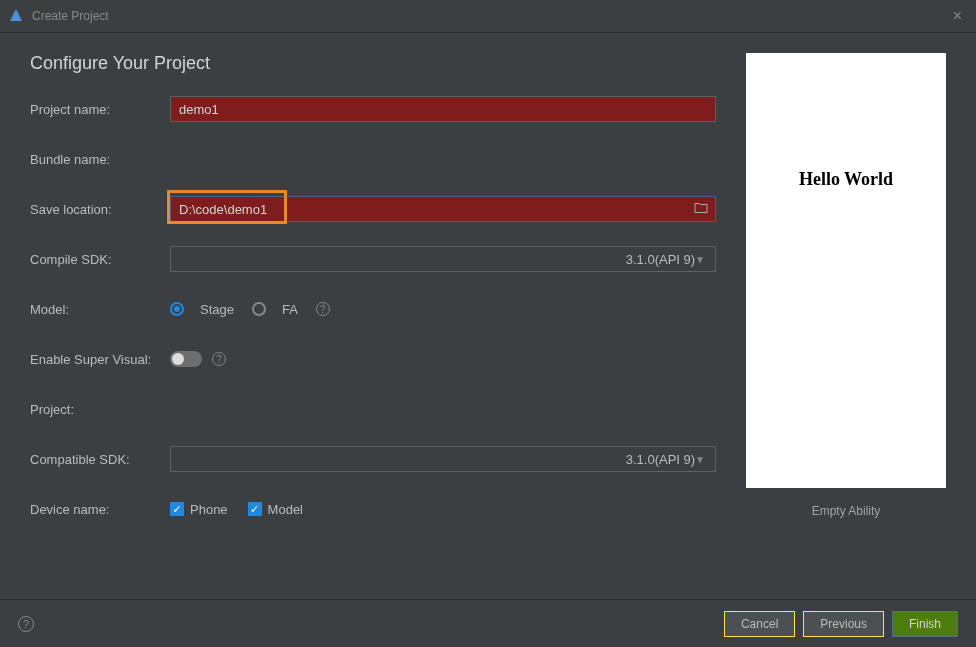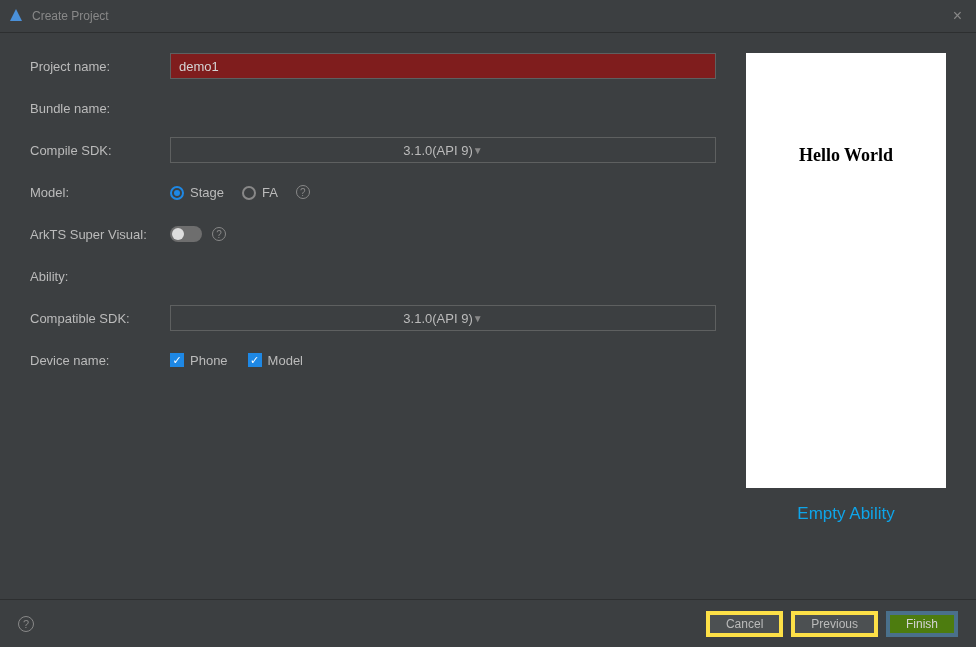--- a/index.html
+++ b/index.html
@@ -41,21 +41,21 @@
     .right-pane { width: 200px; }
     h1 {
       font-size: 18px;
       font-weight: 400;
       color: #d4d4d4;
       margin-bottom: 22px;
     }
     .form-row {
       display: flex;
       align-items: center;
-      margin-bottom: 16px;
+      margin-bottom: 24px;
       min-height: 26px;
     }
     .form-label {
       width: 140px;
       color: #bbbbbb;
       font-size: 13px;
     }
     .form-control {
       flex: 1;
       position: relative;
@@ -86,29 +86,29 @@
     }
     .select {
       width: 100%;
       height: 26px;
       background: #3c3f41;
       border: 1px solid #5e6060;
       color: #bbbbbb;
       padding: 0 10px;
       display: flex;
       align-items: center;
-      justify-content: center;
+      justify-content: flex-end;
       cursor: pointer;
     }
     .select .chevron { color: #888; font-size: 10px; }
     .radio-group { display: flex; align-items: center; gap: 18px; }
     .radio {
       display: flex;
-      align-items: flex-end;
-      gap: 6px;
+      align-items: flex-start;
+      gap: 16px;
       cursor: pointer;
     }
     .radio-circle {
       width: 14px; height: 14px;
       border-radius: 50%;
       border: 2px solid #888;
       display: flex;
       align-items: center;
       justify-content: center;
     }
@@ -163,33 +163,33 @@
       color: #fff;
       font-size: 11px;
     }
     .preview {
       width: 200px;
       height: 435px;
       background: #fff;
       display: flex;
       align-items: flex-start;
       justify-content: center;
-      padding-top: 92px;
+      padding-top: 116px;
     }
     .preview-text {
       color: #000;
       font-weight: bold;
       font-size: 18px;
       font-family: Georgia, serif;
     }
     .preview-caption {
       text-align: center;
-      color: #0ea5e9;
+      color: #a3a3a3;
       margin-top: 16px;
-      font-size: 17px;
+      font-size: 12px;
     }
     .footer {
       position: absolute;
       bottom: 0;
       left: 0; right: 0;
       height: 48px;
       border-top: 1px solid #2d2f30;
       display: flex;
       align-items: center;
       padding: 0 18px;
@@ -208,21 +208,21 @@
     }
     .footer-buttons {
       margin-left: auto;
       display: flex;
       gap: 8px;
     }
     .btn {
       height: 26px;
       padding: 0 16px;
       background: #4c5052;
-      border: 4px solid #fde047;
+      border: 1px solid #fde047;
       color: #bbbbbb;
       font-size: 12px;
       cursor: pointer;
       display: flex;
       align-items: center;
     }
     .btn.primary {
       background: #4d7c0f;
       border-color: #4a708b;
       color: #d4d4d4;
@@ -236,32 +236,45 @@
     <svg viewBox="0 0 16 16" width="16" height="16">
         <path d="M8 1 L14 13 L2 13 Z" fill="#4a90d9"></path>
       </svg>
   </span>
   <span class="titlebar-text">Create Project</span>
   <span class="titlebar-close">×</span>
 </div>
 
 <div class="content">
   <div class="left-pane">
+    <h1>Configure Your Project</h1>
 
     <div class="form-row">
       <div class="form-label">Project name:</div>
       <div class="form-control">
         <input type="text" class="text-input" value="demo1" style="">
       </div>
     </div>
 
     <div class="form-row">
       <div class="form-label">Bundle name:</div>
     </div>
 
+    <div class="form-row">
+      <div class="form-label">Save location:</div>
+      <div class="form-control" style="position:relative;">
+        <input type="text" class="text-input" style="border-color: rgb(70, 97, 135);" value="D:\code\demo1">
+        <div class="highlight-box" style="left:-3px; top:-6px; width:120px; height:34px;"></div>
+        <span class="folder-icon">
+          <svg width="14" height="12" viewBox="0 0 14 12">
+              <path d="M1 2 h4 l1 1 h7 v8 h-12 z" fill="none" stroke="#aaa" stroke-width="1"></path>
+            </svg>
+        </span>
+      </div>
+    </div>
 
     <div class="form-row">
       <div class="form-label">Compile SDK:</div>
       <div class="form-control">
         <div class="select">
           <span>3.1.0(API 9)</span>
           <span class="chevron">▼</span>
         </div>
       </div>
     </div>
@@ -277,29 +290,29 @@
           <div class="radio">
             <span class="radio-circle"></span>
             <span>FA</span>
           </div>
           <span class="help-icon">?</span>
         </div>
       </div>
     </div>
 
     <div class="form-row">
-      <div class="form-label">ArkTS Super Visual:</div>
+      <div class="form-label">Enable Super Visual:</div>
       <div class="form-control" style="display:flex; align-items:center; gap:10px;">
         <div class="toggle"></div>
         <span class="help-icon">?</span>
       </div>
     </div>
 
     <div class="form-row">
-      <div class="form-label">Ability:</div>
+      <div class="form-label">Project:</div>
     </div>
 
     <div class="form-row">
       <div class="form-label">Compatible SDK:</div>
       <div class="form-control">
         <div class="select">
           <span>3.1.0(API 9)</span>
           <span class="chevron">▼</span>
         </div>
       </div>

